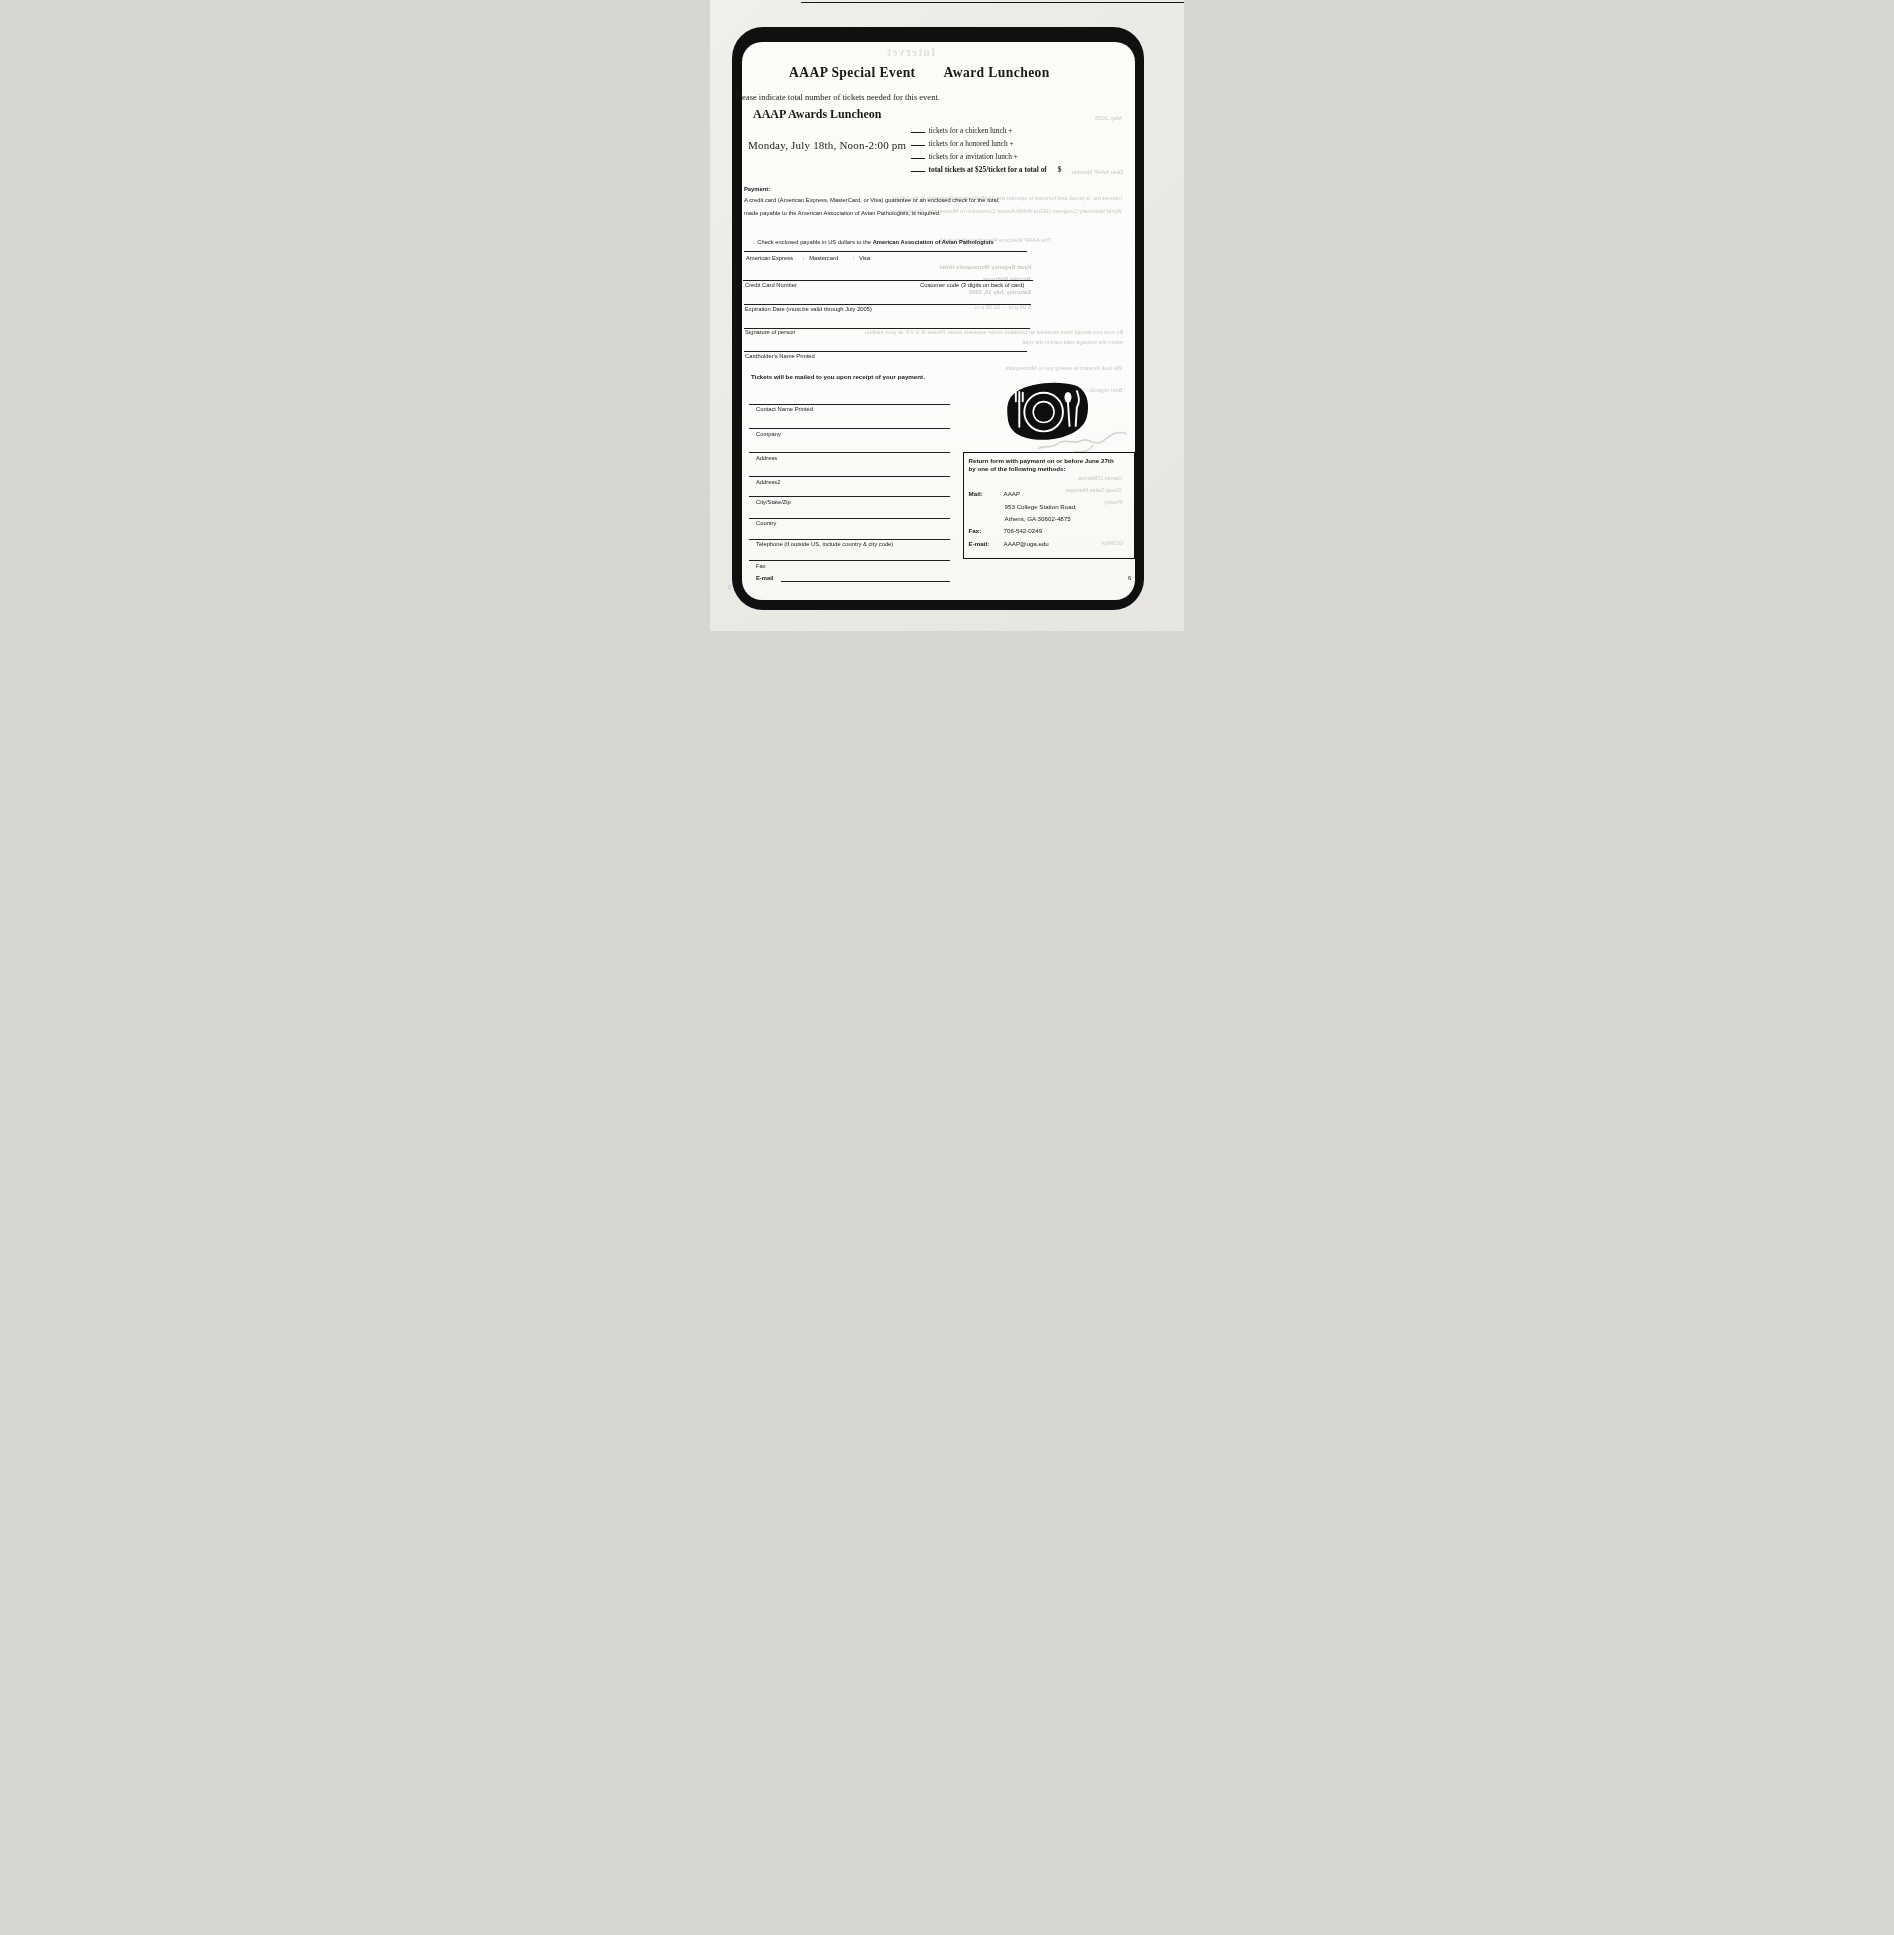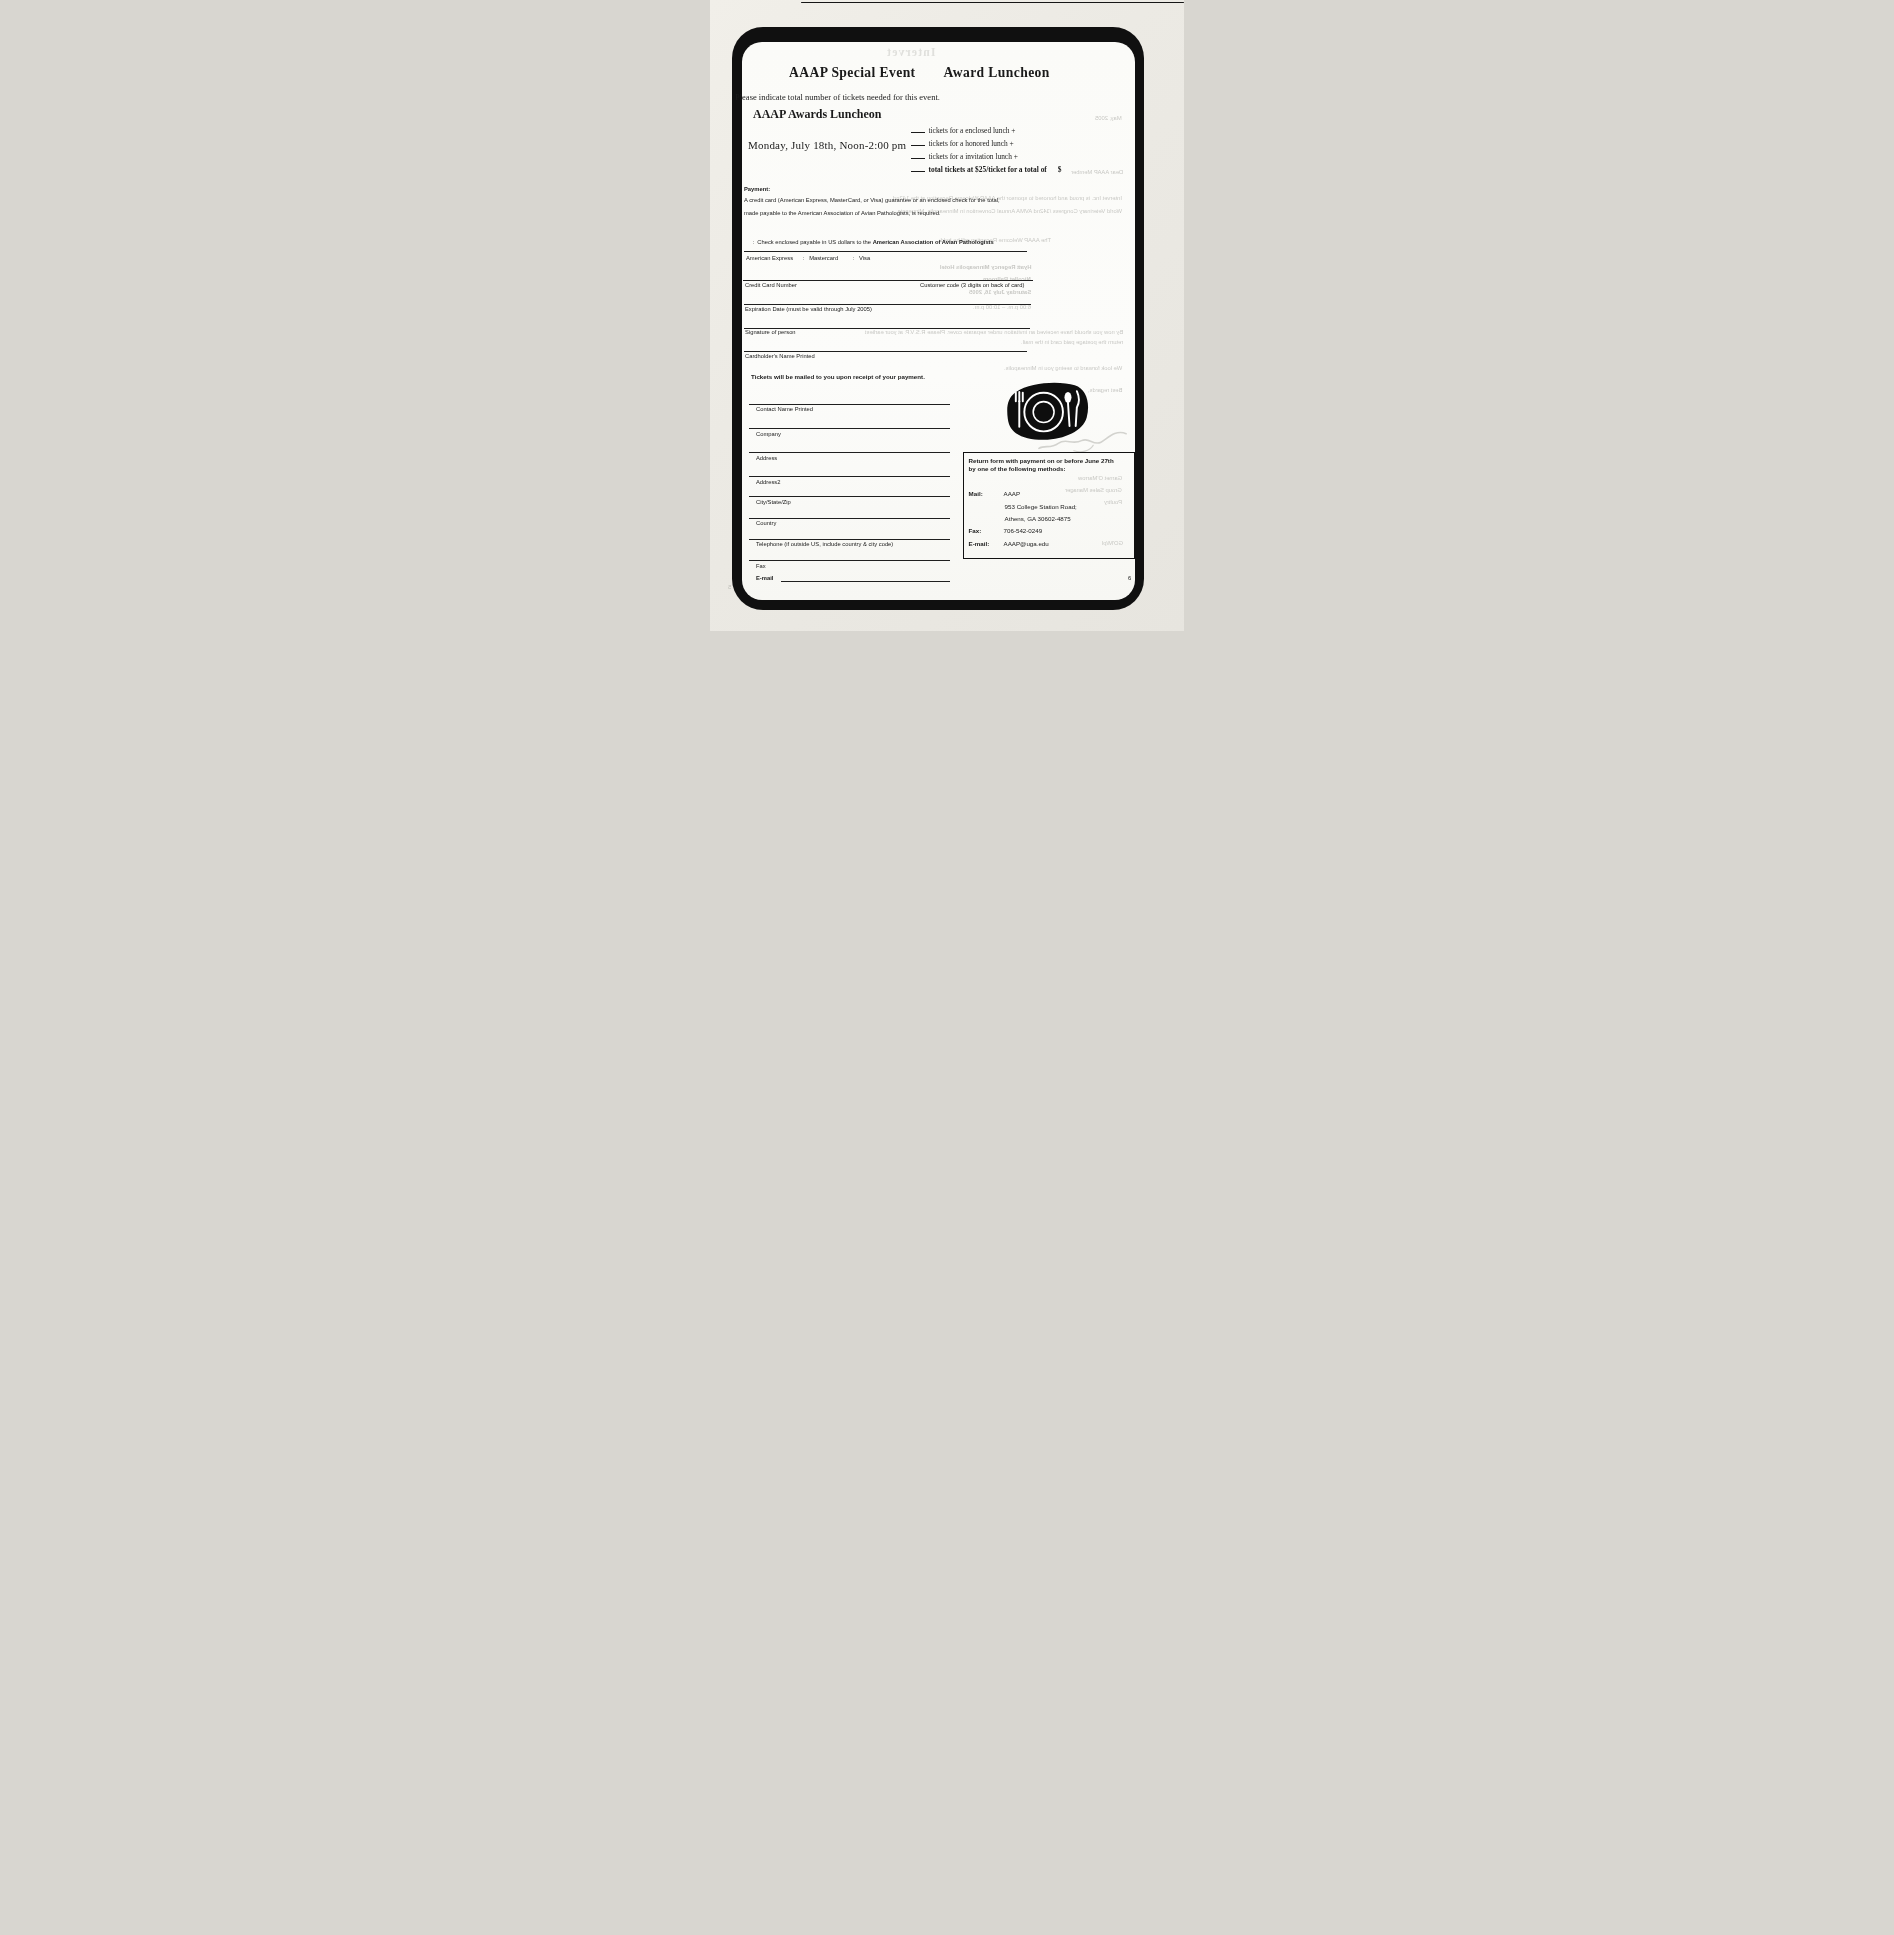--- a/index.html
+++ b/index.html
@@ -121,21 +121,21 @@
 
   <div class="title serif">
     <span>AAAP Special Event</span><span class="gap">Award Luncheon</span>
   </div>
 
   <div class="abs serif instruction">Please indicate total number of tickets needed for this event.</div>
   <div class="abs serif event-name">AAAP Awards Luncheon</div>
   <div class="abs serif event-date">Monday, July 18th, Noon-2:00 pm</div>
 
   <div class="ticket-row serif" style="top:126px;">
-    <span class="blank"></span><span>tickets for a enclosed lunch +</span>
+    <span class="blank"></span><span>tickets for a chicken lunch +</span>
   </div>
   <div class="ticket-row serif" style="top:139px;">
     <span class="blank"></span><span>tickets for a honored lunch +</span>
   </div>
   <div class="ticket-row serif" style="top:152px;">
     <span class="blank"></span><span>tickets for a invitation lunch +</span>
   </div>
   <div class="ticket-row serif bold" style="top:165px;">
     <span class="blank"></span><span>total tickets at $25/ticket for a total of</span><span class="dollar">$</span>
   </div>

